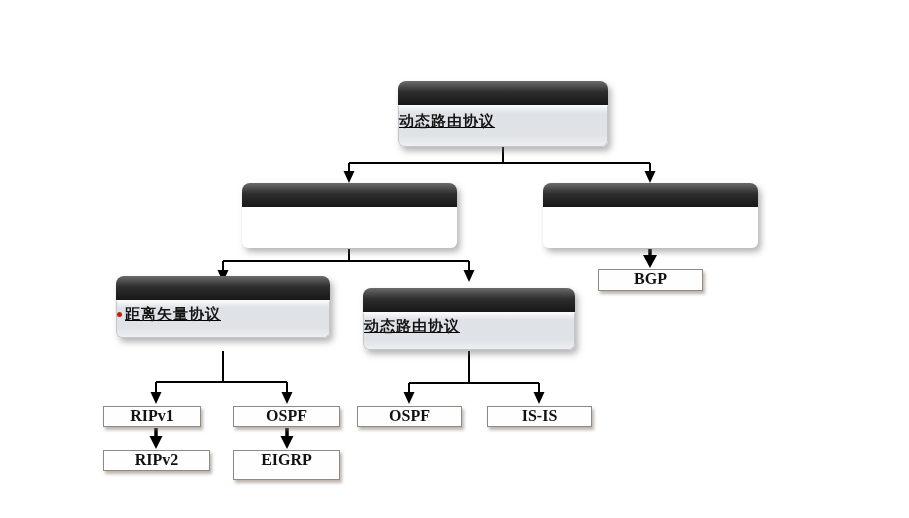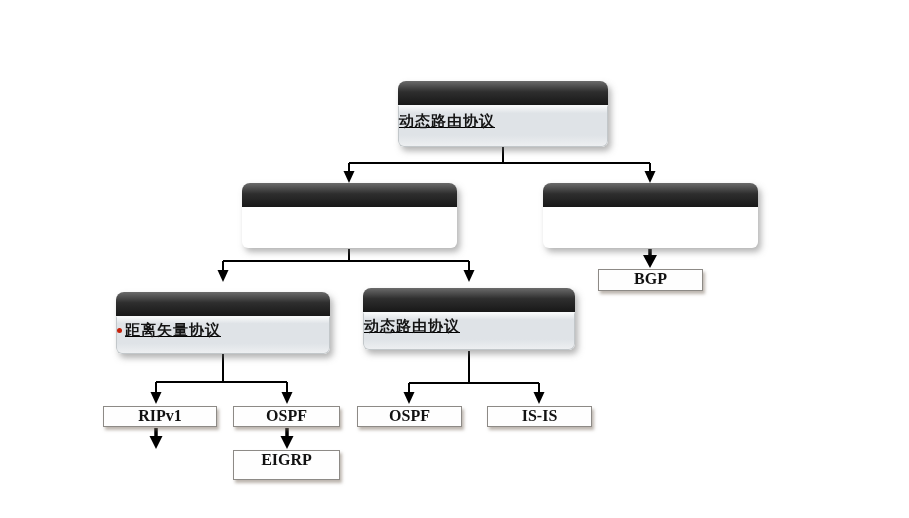--- a/index.html
+++ b/index.html
@@ -70,53 +70,56 @@
   </div>
 
   <div class="panel" style="left:242px;top:183px;width:215px;height:65px">
     <div class="panel-header"></div>
   </div>
 
   <div class="panel" style="left:543px;top:183px;width:215px;height:65px">
     <div class="panel-header"></div>
   </div>
 
-  <div class="panel" style="left:116px;top:292px;width:214px;height:62px">
+  <div class="panel" style="left:116px;top:276px;width:214px;height:62px">
     <div class="panel-header"></div>
     <div class="panel-body">
       <span class="marker-dot"></span>
       <span class="panel-label">距离矢量协议</span>
     </div>
   </div>
 
   <div class="panel" style="left:363px;top:288px;width:212px;height:62px">
     <div class="panel-header"></div>
     <div class="panel-body">
       <span class="panel-label">动态路由协议</span>
     </div>
   </div>
 
   <div class="leaf" style="left:598px;top:269px;width:105px;height:22px">
     <span class="leaf-label">BGP</span>
   </div>
 
-  <div class="leaf" style="left:103px;top:406px;width:114px;height:21px">
+  <div class="leaf" style="left:103px;top:406px;width:98px;height:21px">
     <span class="leaf-label">RIPv1</span>
   </div>
 
   <div class="leaf" style="left:233px;top:406px;width:107px;height:21px">
     <span class="leaf-label">OSPF</span>
   </div>
 
   <div class="leaf" style="left:487px;top:406px;width:105px;height:21px">
     <span class="leaf-label">IS-IS</span>
   </div>
 
   <div class="leaf" style="left:357px;top:406px;width:105px;height:21px">
     <span class="leaf-label">OSPF</span>
   </div>
 
+  <div class="leaf" style="left:103px;top:450px;width:107px;height:21px">
+    <span class="leaf-label">RIPv2</span>
+  </div>
 
   <div class="leaf" style="left:233px;top:450px;width:107px;height:30px">
     <span class="leaf-label">EIGRP</span>
   </div>
 
 </div>
 
 </body></html>

